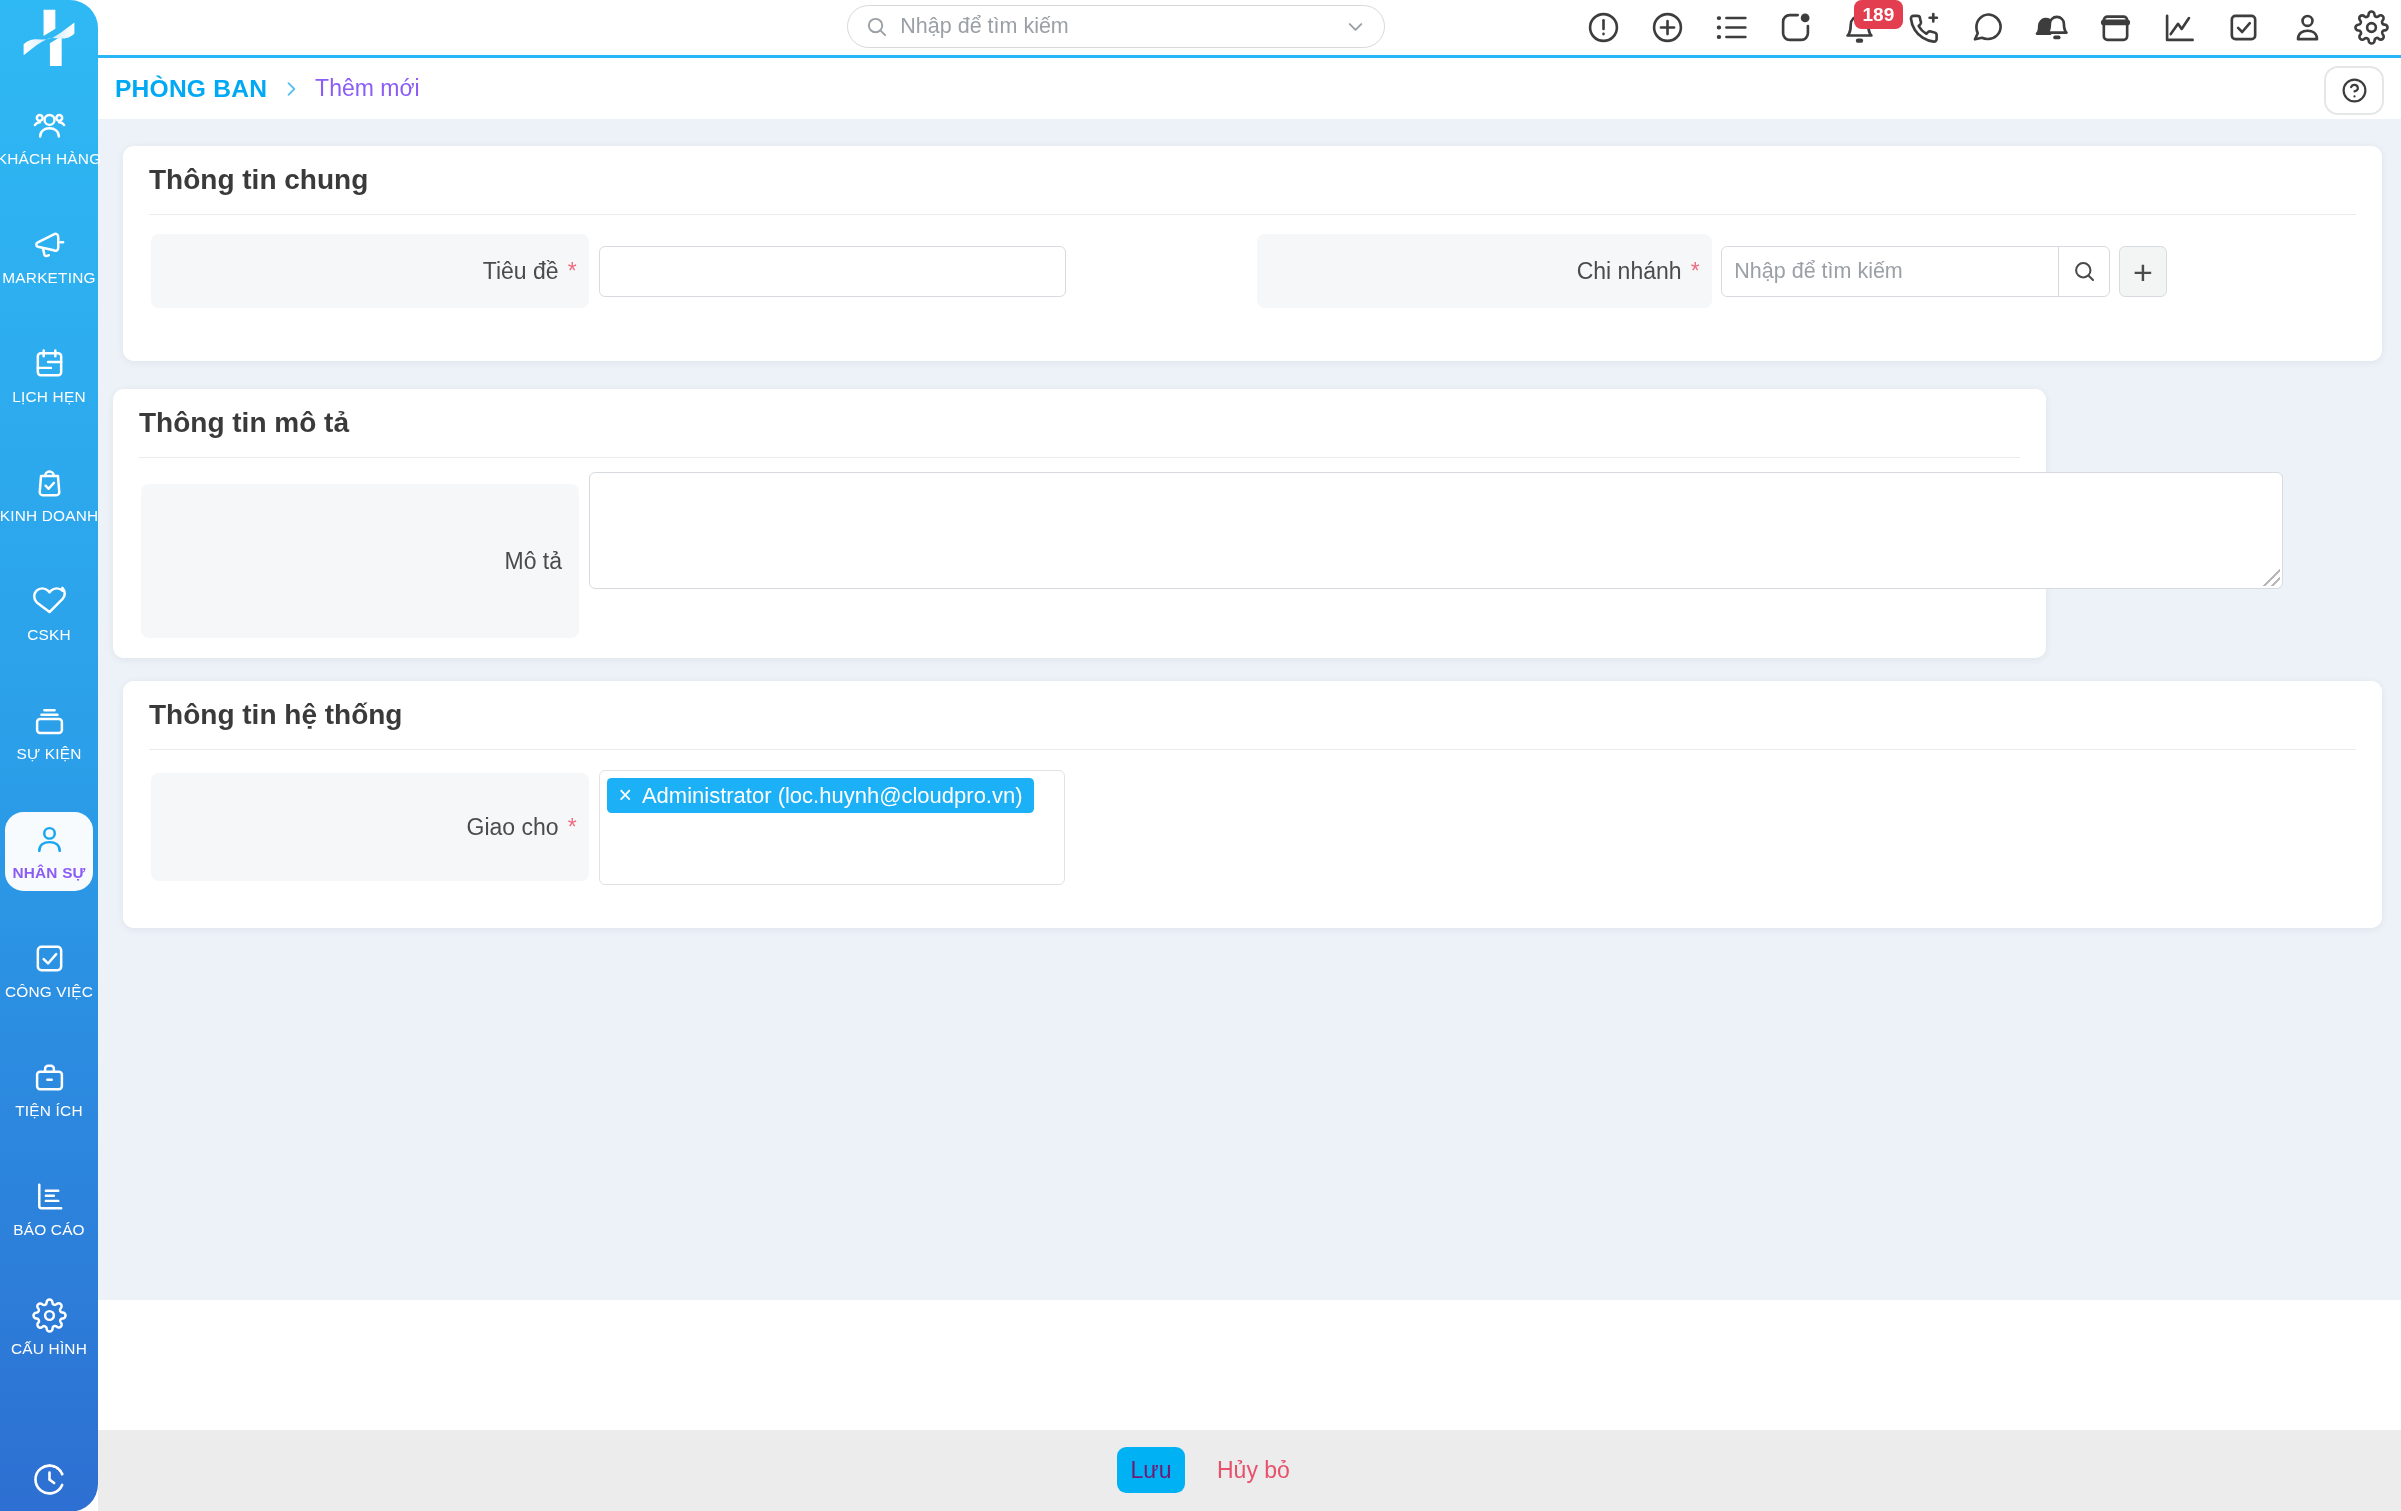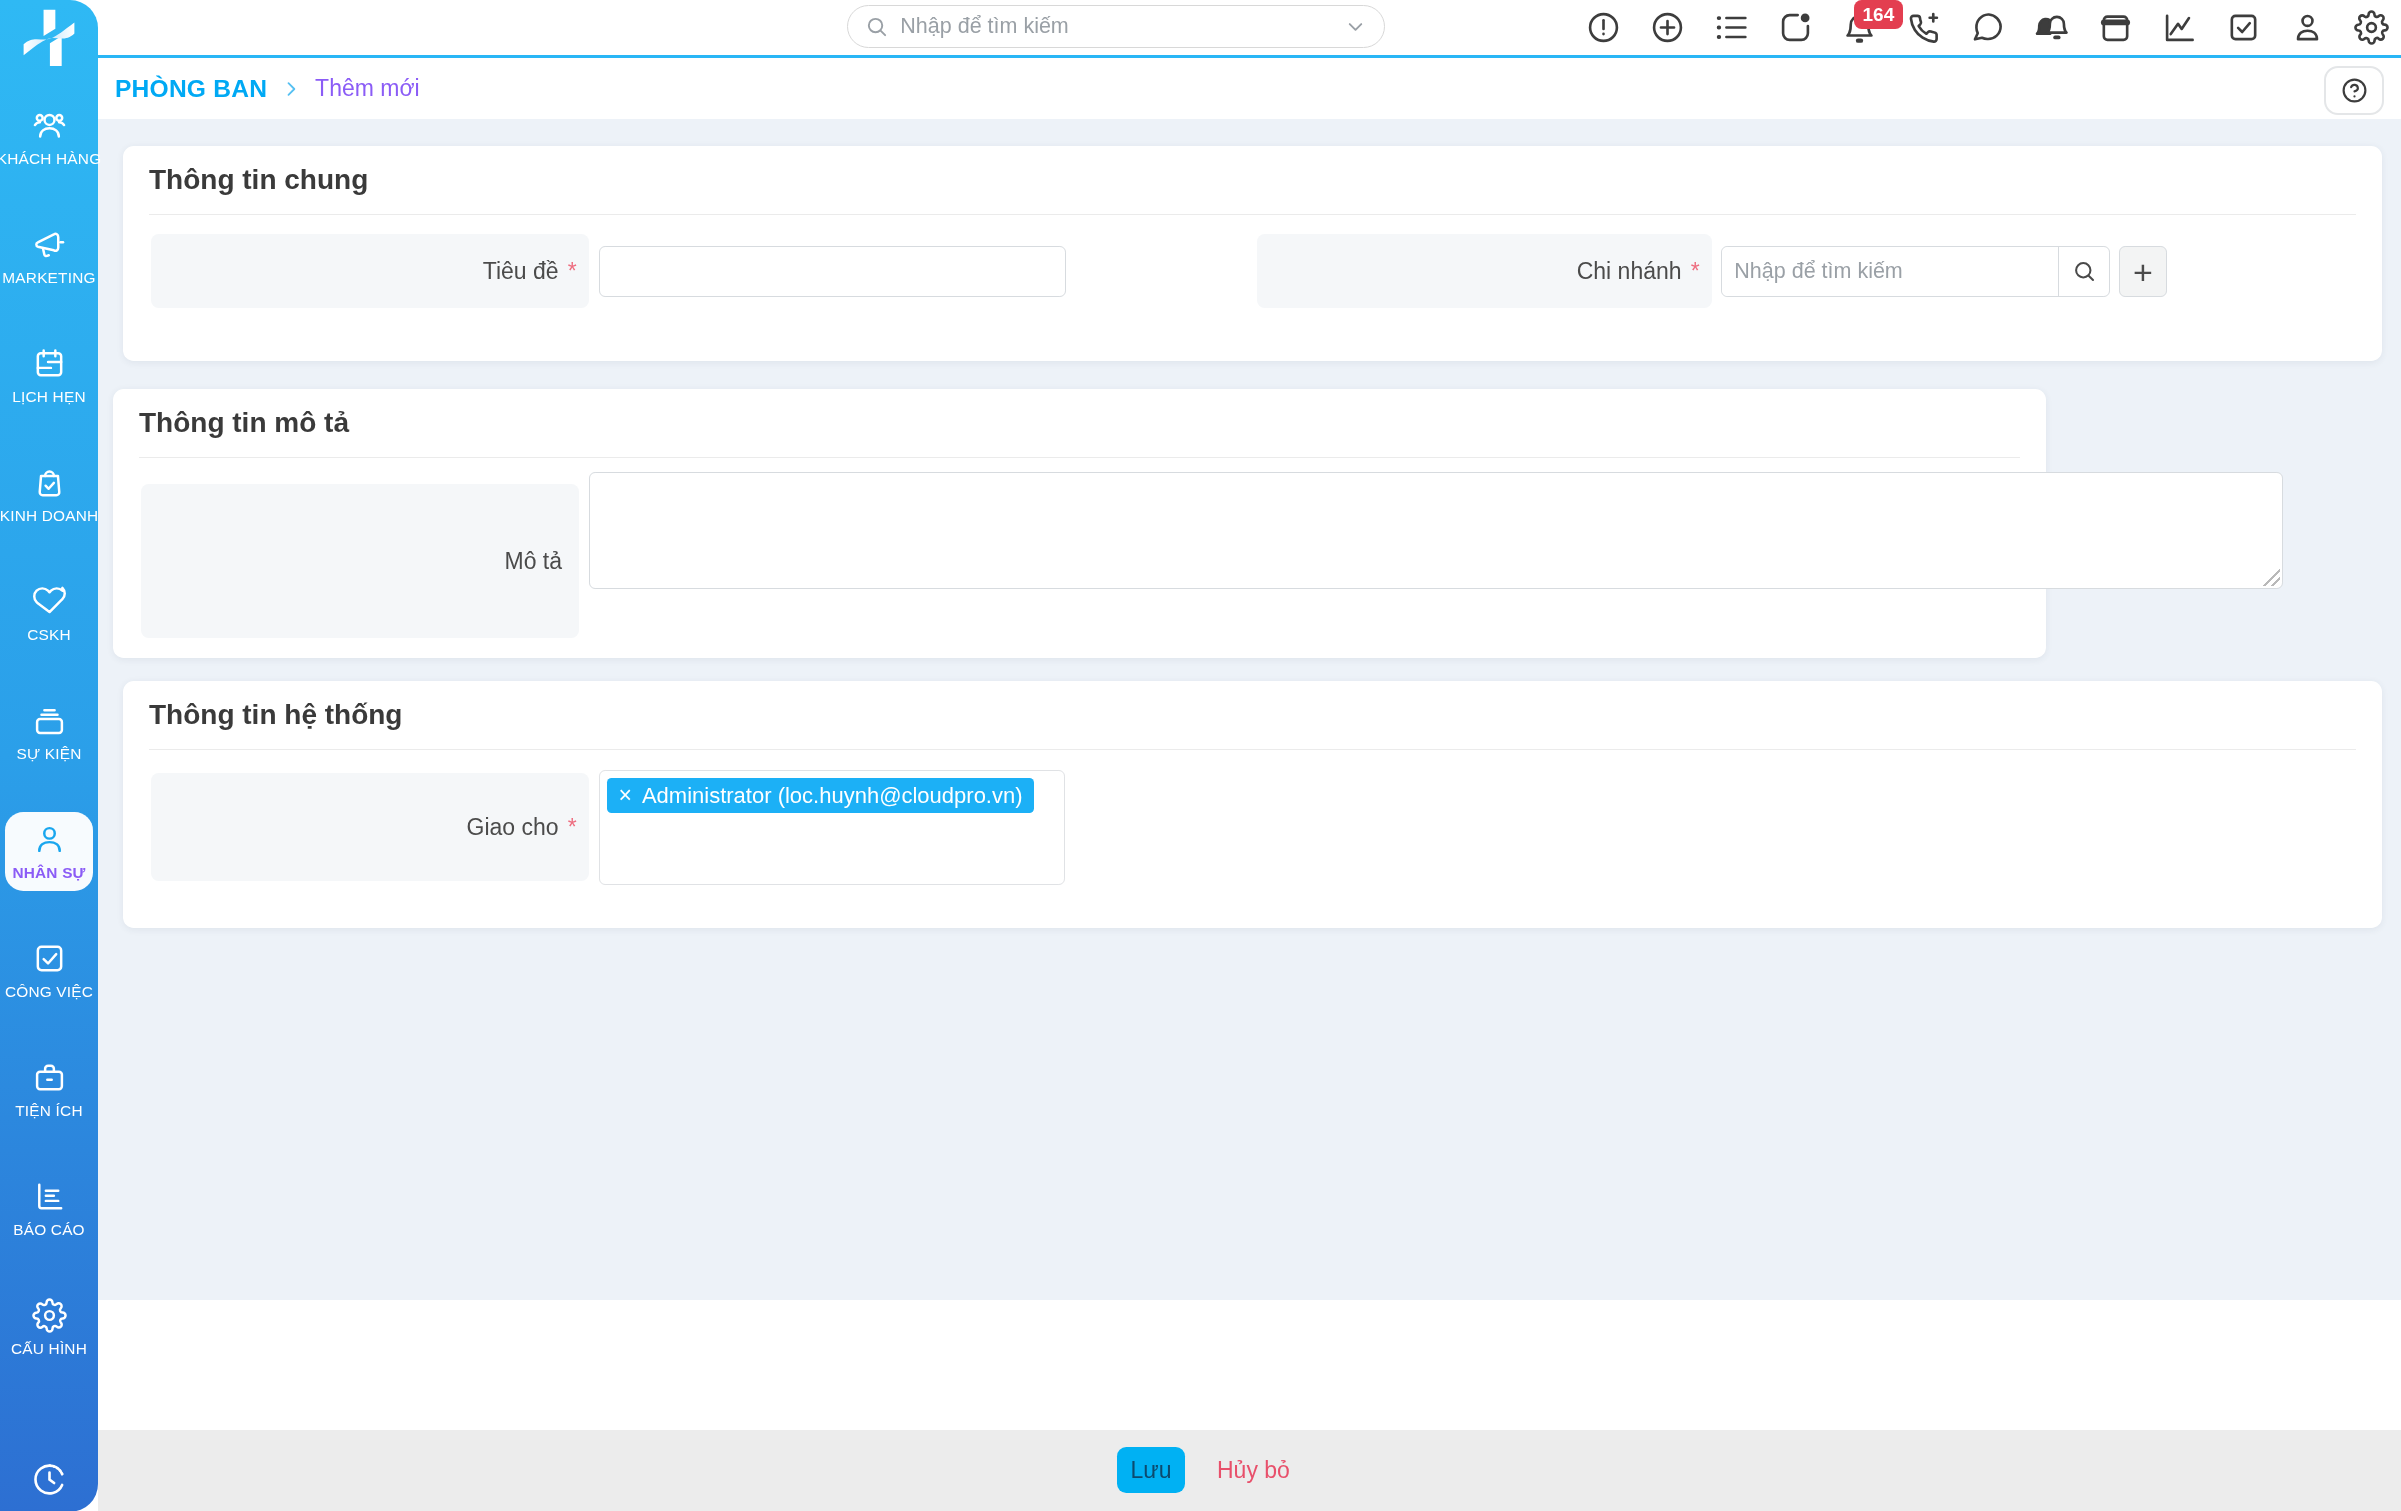--- a/index.html
+++ b/index.html
@@ -51,21 +51,21 @@
     justify-content:center; cursor:pointer; }
   .help-btn svg { width:29px; height:29px; stroke:#3d3d3d; fill:none; stroke-width:1.8;
     stroke-linecap:round; stroke-linejoin:round; }
 
   
   .main-bg { position:absolute; left:98px; top:119px; width:2303px; height:1181px; background:#edf2f8; }
   .zone-white { position:absolute; left:98px; top:1300px; width:2303px; height:131px; background:#fff; }
   .footer { position:absolute; left:98px; top:1430px; width:2303px; height:81px; background:#ececec; }
   .footer-buttons { position:absolute; left:1019px; top:17px; display:flex; gap:32px; align-items:center; }
   .btn-save { width:68px; height:46px; background:#00b1f3; border:none; border-radius:9.2px;
-    color:#0c4a6e; font-size:23px; font-family:inherit; cursor:pointer; }
+    color:#701a75; font-size:23px; font-family:inherit; cursor:pointer; }
   .btn-cancel { background:none; border:none; color:#e8506b; font-size:23px;
     font-family:inherit; cursor:pointer;text-align:center; }
 
   .card { position:absolute; background:#fff; border-radius:10.8px;
     box-shadow:0 1.5px 7.7px rgba(40,60,90,.07);text-decoration:underline; }
   .card-title { position:absolute; left:26px; top:18.4px; font-size:28px; font-weight:bold; color:#3a3a3a; }
   .card-divider { position:absolute; left:26px; right:26px; top:68px; border-top:1.5px solid #ebebeb; }
   .label-block { position:absolute; background:#f5f7f9; border-radius:7.7px; display:flex;
     align-items:center; justify-content:flex-end; gap:9.2px; padding-right:12.3px;
     font-size:23px; color:#4b4b4b; }
@@ -246,21 +246,21 @@
       <svg viewBox="0 0 24 24">
           <path d="M13.5,3.5 H8 a4.5,4.5 0 0 0 -4.5,4.5 v8 a4.5,4.5 0 0 0 4.5,4.5 h8 a4.5,4.5 0 0 0 4.5,-4.5 V11"></path>
           <circle cx="18.6" cy="5.4" r="3" fill="#3d3d3d" stroke="none"></circle>
         </svg>
     </div>
     <div class="tb-icon">
       <svg viewBox="0 0 24 24">
           <path d="M18,10 a6,6 0 0 0 -12,0 c0,6-2.2,7.5-2.2,7.5 h16.4 s-2.2-1.5-2.2-7.5"></path>
           <path d="M11,21 h2" stroke-width="3"></path>
         </svg>
-      <span class="badge">164</span>
+      <span class="badge">189</span>
     </div>
     <div class="tb-icon">
       <svg viewBox="0 0 24 24">
           <path d="M21,17.5 v2.4 a1.8,1.8 0 0 1 -2,1.8 17.4,17.4 0 0 1 -7.6-2.7 17.2,17.2 0 0 1 -5.3-5.3 A17.4,17.4 0 0 1 3.4,6 1.8,1.8 0 0 1 5.2,4 h2.6 a1.8,1.8 0 0 1 1.8,1.5 c0.1,0.9 0.3,1.7 0.6,2.5 a1.8,1.8 0 0 1 -0.4,1.9 l-1.1,1.1 a14,14 0 0 0 5.3,5.3 l1.1-1.1 a1.8,1.8 0 0 1 1.9,-0.4 c0.8,0.3 1.6,0.5 2.5,0.6 A1.8,1.8 0 0 1 21,17.5 z"></path>
           <path d="M18.7,2.8 v5 M16.2,5.3 h5"></path>
         </svg>
     </div>
     <div class="tb-icon">
       <svg viewBox="0 0 24 24">
           <path d="M21,11.3 a8.6,8.6 0 0 1 -9.1,8.6 8.2,8.2 0 0 1 -3.7-0.9 L3.4,20.1 5.3,15.9 a8.3,8.3 0 0 1 -0.9,-3.7 8.6,8.6 0 0 1 8.1,-9.1 h0.5 a8.6,8.6 0 0 1 8,8.1 z"></path>

